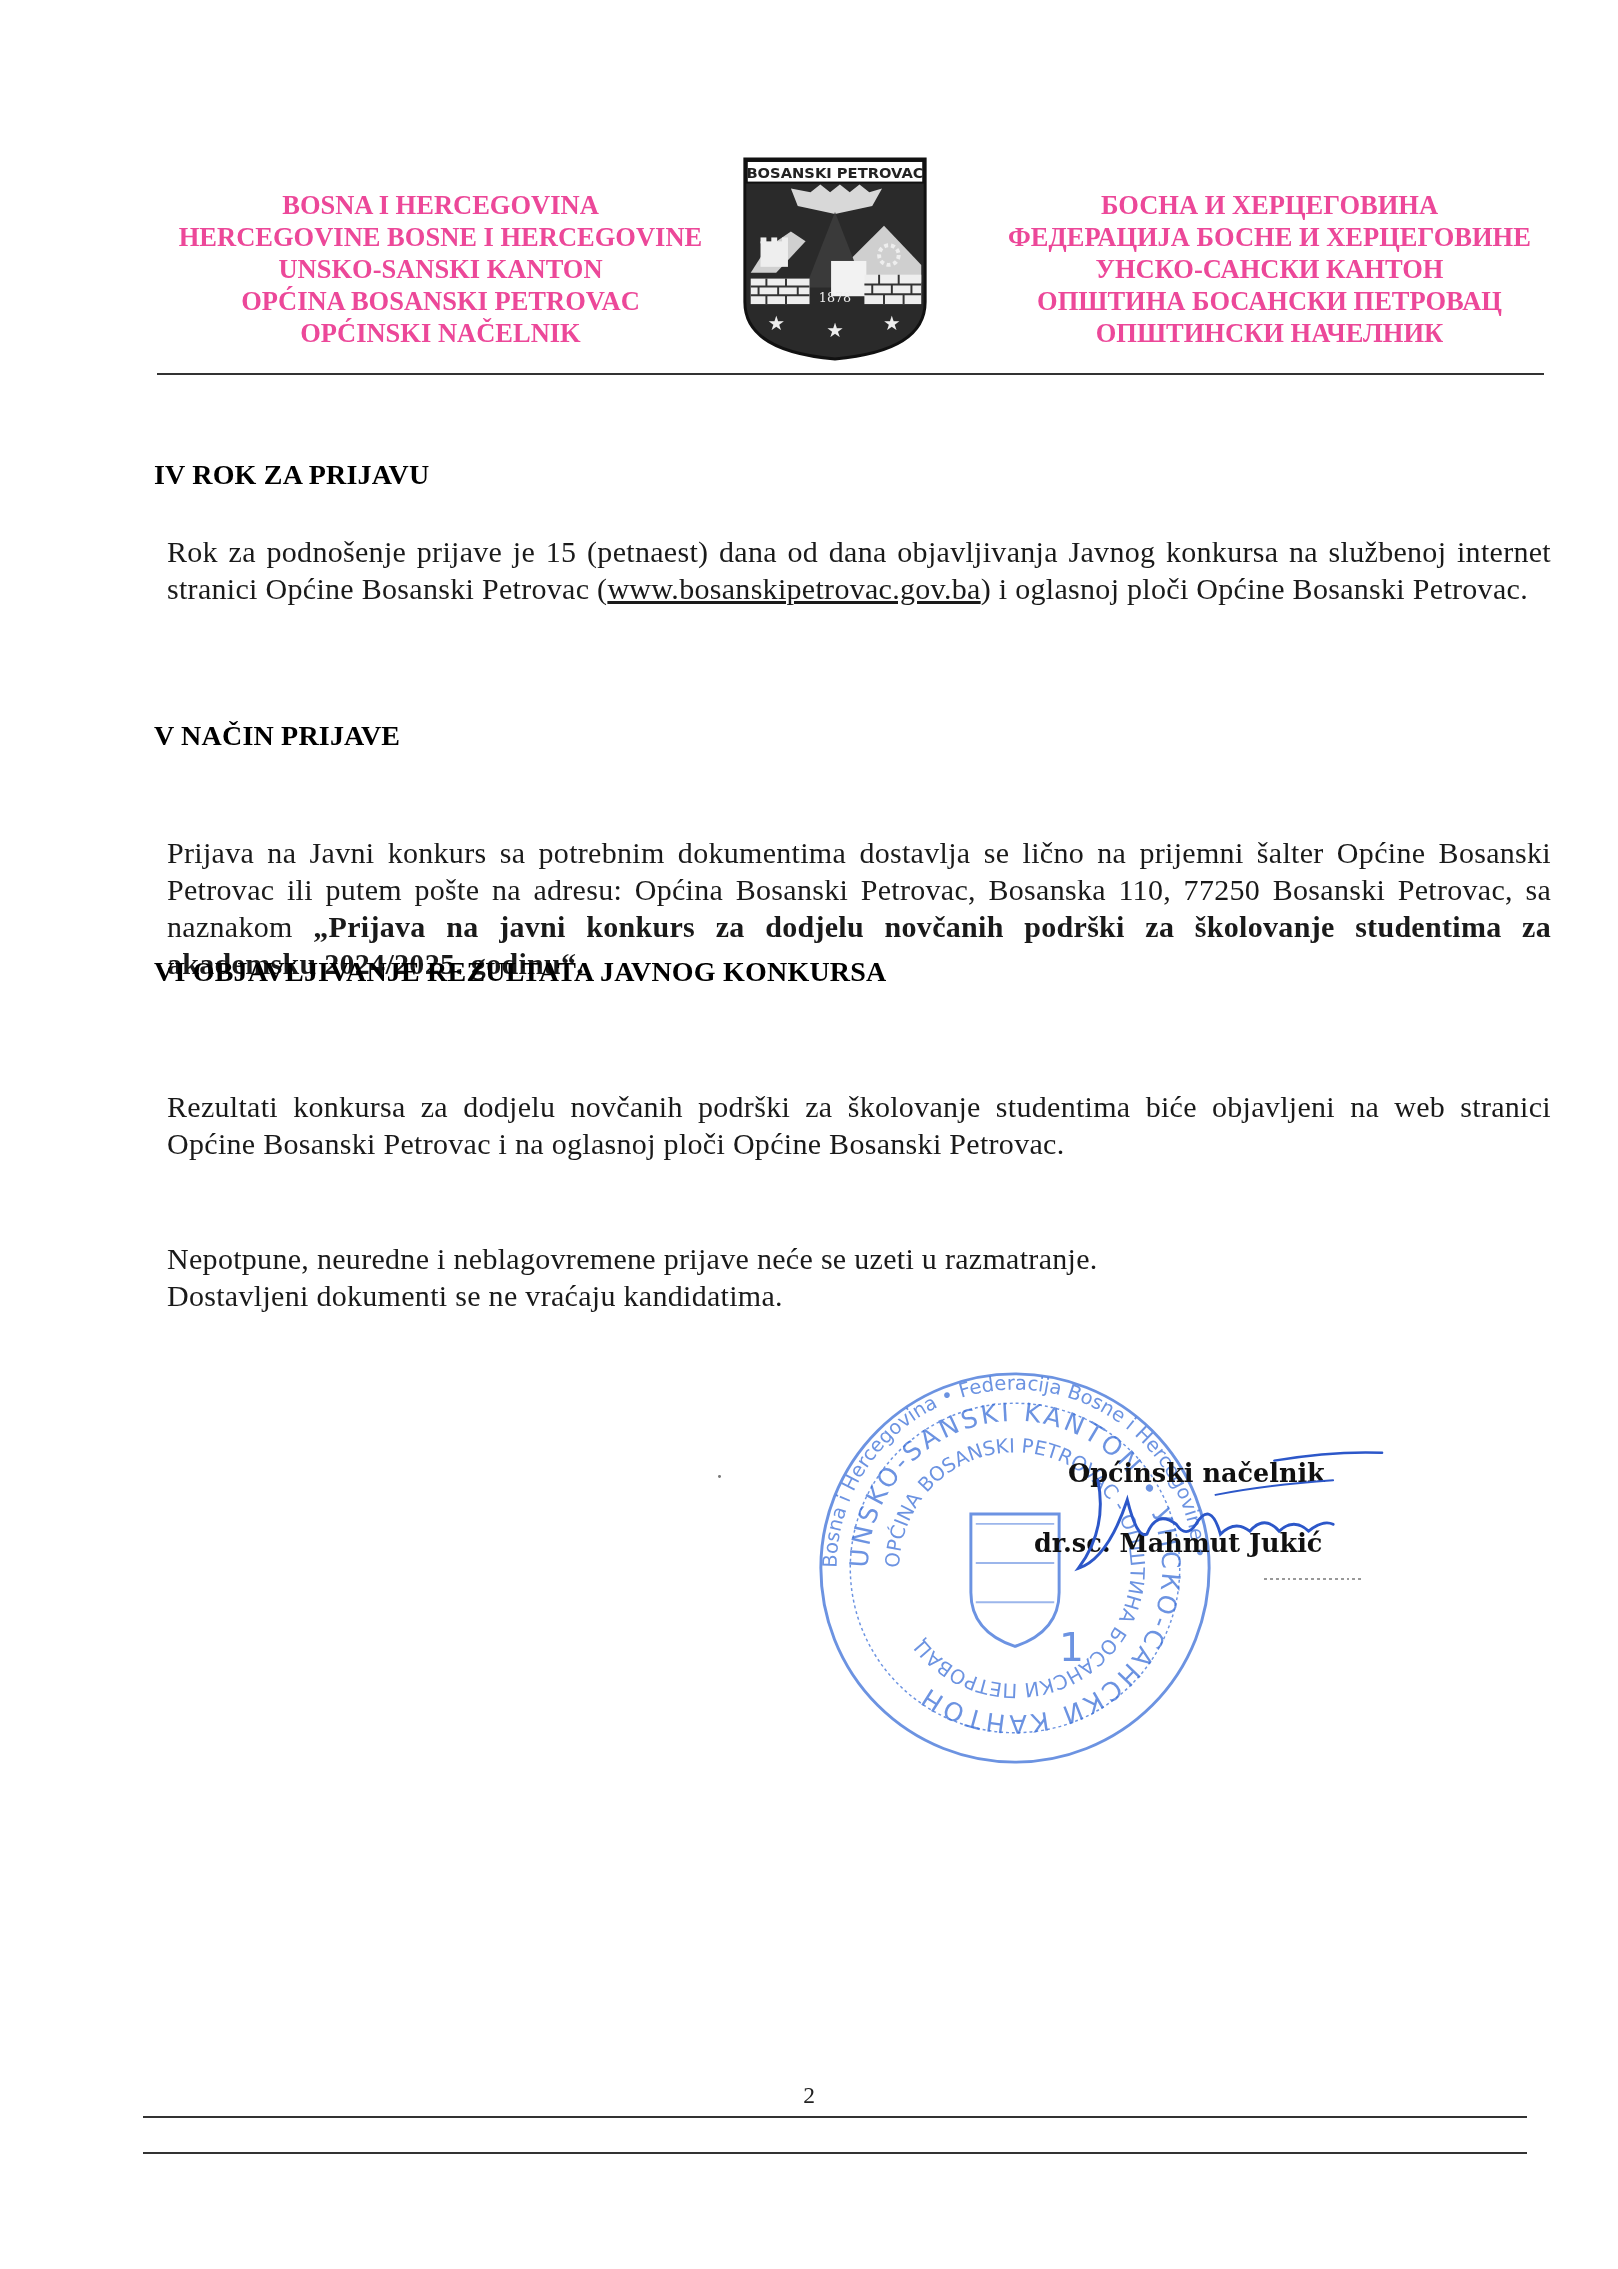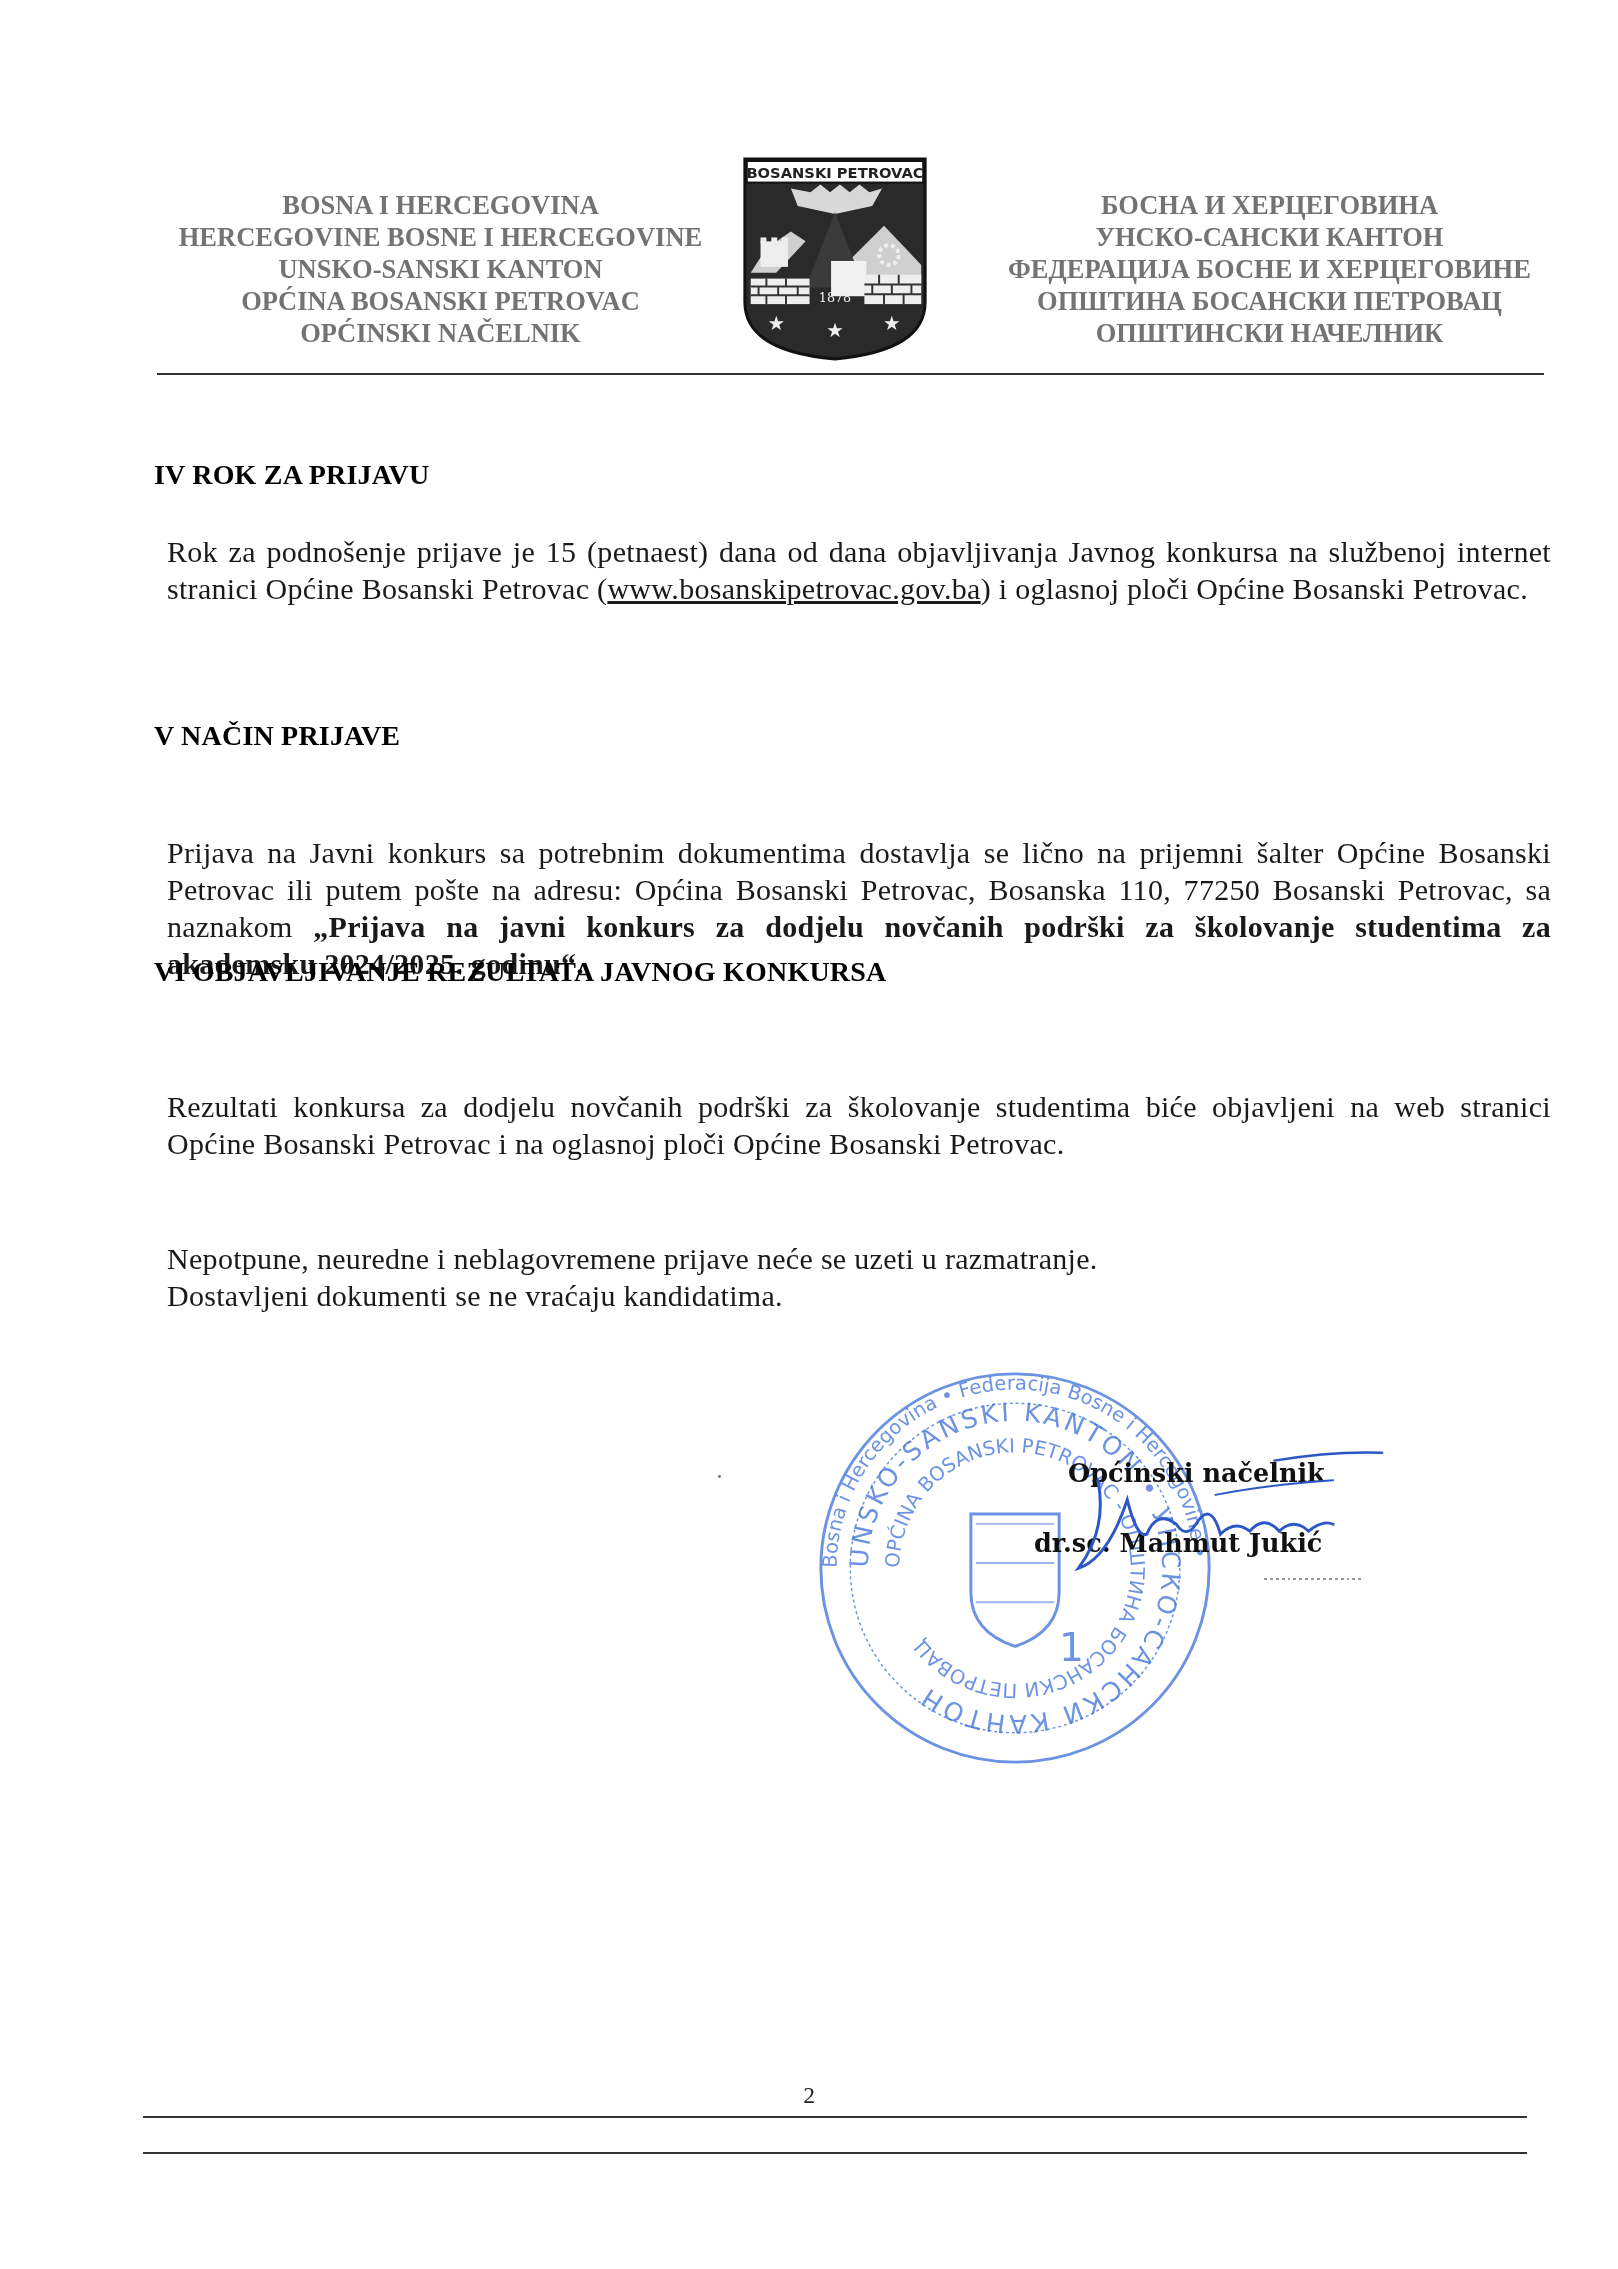--- a/index.html
+++ b/index.html
@@ -3,21 +3,21 @@
 <meta charset="utf-8">
 <style>
   html, body { margin: 0; padding: 0; background: #ffffff; }
   body { width: 1618px; height: 2269px; position: relative; overflow: hidden; color: #111; }
   .page { position: absolute; left: 0; top: 0; width: 1618px; height: 2269px; background: #fff; }
 
   
   .hdr-left, .hdr-right {
     position: absolute; top: 189px; text-align: center;
     font-family: "Liberation Serif", serif; font-weight: bold;
-    font-size: 26.5px; line-height: 32px; color: #737373;
+    font-size: 26.5px; line-height: 32px; color: #ec4899;
   }
   .hdr-left { left: 176px; width: 529px; }
   .hdr-right { left: 990px; width: 559px; }
   .hdr-line { display: block; white-space: nowrap; }
 
   .crest { position: absolute; left: 737px; top: 155px; width: 196px; height: 208px; }
 
   .rule { position: absolute; height: 2px; background: #333; }
   .rule.top { left: 157px; width: 1387px; top: 373px; }
   .rule.foot1 { left: 143px; width: 1384px; top: 2116px; }
@@ -95,22 +95,22 @@
     <path d="M130 132 H188 M130 142 H188 M145 122 V132 M165 122 V132 M138 132 V142 M158 132 V142 M178 132 V142 M150 142 V152 M170 142 V152" stroke="#333" stroke-width="2"></path>
     <text x="100" y="150" text-anchor="middle" font-family="DejaVu Serif, serif" font-size="13" fill="#eee">1878</text>
 
     <text x="40" y="178" text-anchor="middle" font-size="20" fill="#eee">★</text>
     <text x="100" y="186" text-anchor="middle" font-size="20" fill="#eee">★</text>
     <text x="158" y="178" text-anchor="middle" font-size="20" fill="#eee">★</text>
   </svg>
 
   <div class="hdr-right">
     <span class="hdr-line">БОСНА И ХЕРЦЕГОВИНА</span>
+    <span class="hdr-line">ФЕДЕРАЦИЈА БОСНЕ И ХЕРЦЕГОВИНЕ</span>
     <span class="hdr-line">УНСКО-САНСКИ КАНТОН</span>
-    <span class="hdr-line">ФЕДЕРАЦИЈА БОСНЕ И ХЕРЦЕГОВИНЕ</span>
     <span class="hdr-line">ОПШТИНА БОСАНСКИ ПЕТРОВАЦ</span>
     <span class="hdr-line">ОПШТИНСКИ НАЧЕЛНИК</span>
   </div>
 
   <div class="rule top"></div>
 
   <div class="section-title" style="top:459px;">IV ROK ZA PRIJAVU</div>
   <div class="body-text" style="top:533px;">
     <span>Rok za podnošenje prijave je 15 (petnaest) dana od dana objavljivanja Javnog konkursa na službenoj internet stranici Općine Bosanski Petrovac (</span><span class="link">www.bosanskipetrovac.gov.ba</span><span>) i oglasnoj ploči Općine Bosanski Petrovac.</span>
   </div>

